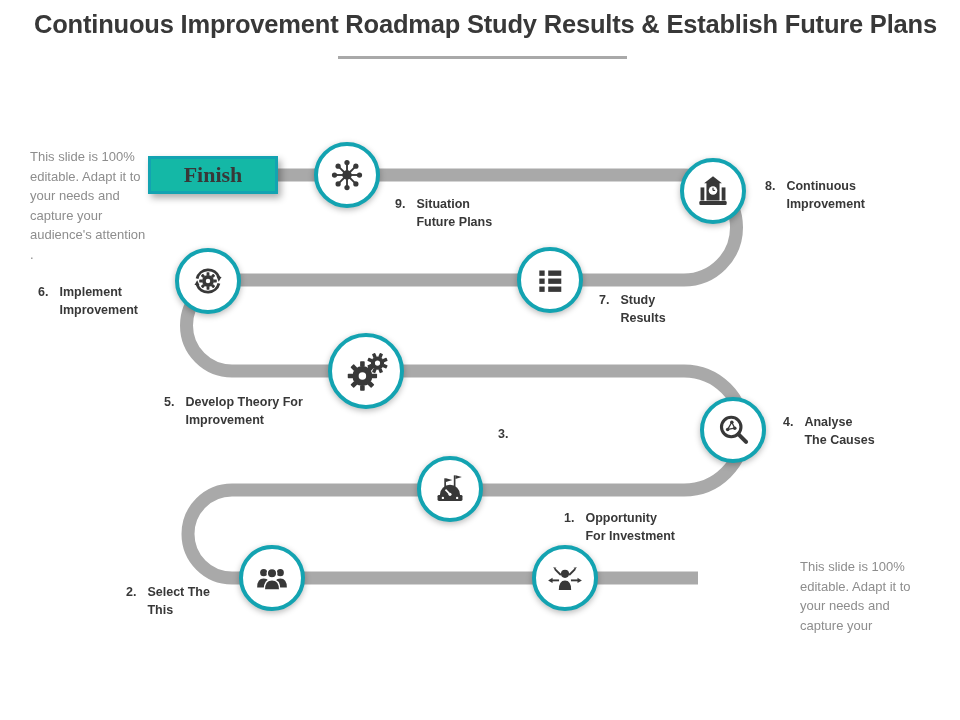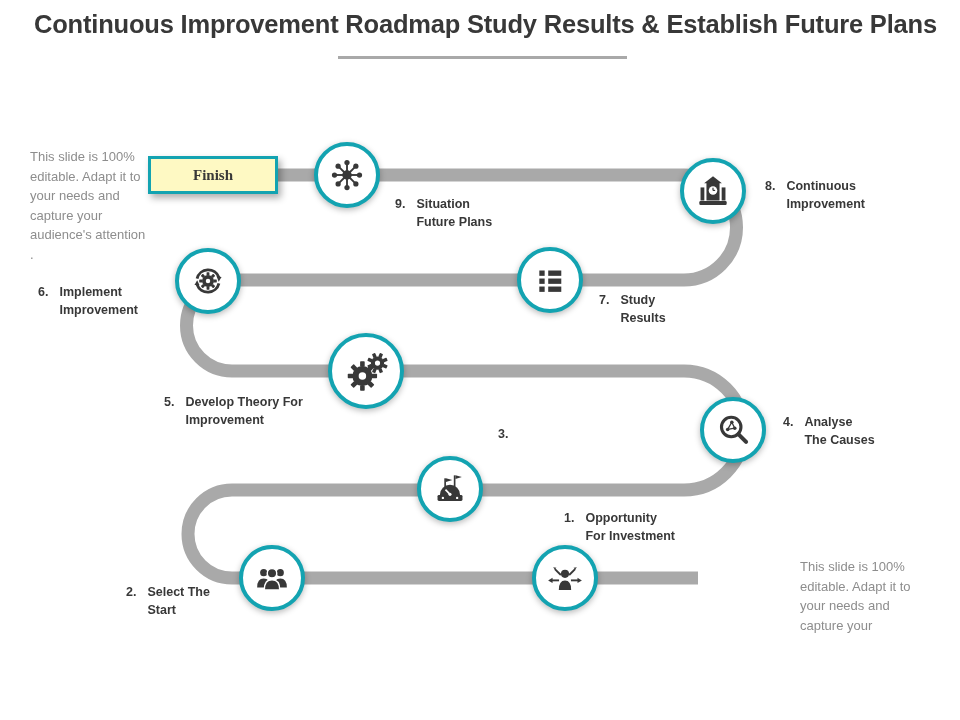--- a/index.html
+++ b/index.html
@@ -4,23 +4,23 @@
 <style>
   *{box-sizing:border-box;margin:0;padding:0}
   html,body{background:#fff}
   .slide{position:relative;width:960px;height:640px;background:#fff;overflow:hidden;
          font-family:"Liberation Sans",sans-serif;color:var(--ink,#383838)}
   .title{position:absolute;left:34px;top:10px;font-size:25.5px;font-weight:700;
          letter-spacing:-0.2px;color:var(--ink,#3d3d3d);white-space:nowrap}
   .divider{position:absolute;left:338px;top:56px;width:289px;height:3px;background:var(--road,#a9a9a9)}
   .road-svg{position:absolute;left:0;top:0}
   .road-path{stroke:var(--road,#a9a9a9)}
-  .endbox{position:absolute;background:#fef9c3;border:3px solid var(--teal,#13a3b1);
+  .endbox{position:absolute;background:#14b8a6;border:3px solid var(--teal,#13a3b1);
           display:flex;align-items:center;justify-content:center;
-          font-family:"Liberation Serif",serif;font-size:15px;font-weight:700;
+          font-family:"Liberation Serif",serif;font-size:22px;font-weight:700;
           color:var(--ink,#2e2e2e);box-shadow:3px 4px 7px rgba(0,0,0,.32)}
   #finish-box{left:148px;top:156px;width:130px;height:38px}
   #start-box{left:657px;top:558px;width:133px;height:38px}
   .marker{position:absolute;width:66px;height:66px;background:#fff;border:4px solid var(--teal,#13a3b1);
           border-radius:50%;display:flex;align-items:center;justify-content:center;
           color:var(--ink,#383838);box-shadow:0 2px 6px rgba(0,0,0,.28)}
   .marker.big{width:76px;height:76px}
   .step-label{position:absolute;display:flex;gap:11px;font-size:12.5px;font-weight:700;
               color:var(--ink,#2f2f2f);line-height:1.4;white-space:nowrap}
   .note{position:absolute;font-size:13px;color:var(--note,#8d8d8d);line-height:1.5;white-space:pre-line}
@@ -216,21 +216,21 @@
       </g>
     </svg>
   </div>
 
   <div class="step-label" style="left:564px;top:510px">
     <span>1.</span>
     <span><span>Opportunity</span><br><span>For Investment</span></span>
   </div>
   <div class="step-label" style="left:126px;top:584px">
     <span>2.</span>
-    <span><span>Select The</span><br><span>Start</span></span>
+    <span><span>Select The</span><br><span>This</span></span>
   </div>
   <div class="step-label" style="left:498px;top:426px">
     <span>3.</span>
   </div>
   <div class="step-label" style="left:783px;top:414px">
     <span>4.</span>
     <span><span>Analyse</span><br><span>The Causes</span></span>
   </div>
   <div class="step-label" style="left:164px;top:394px">
     <span>5.</span>

